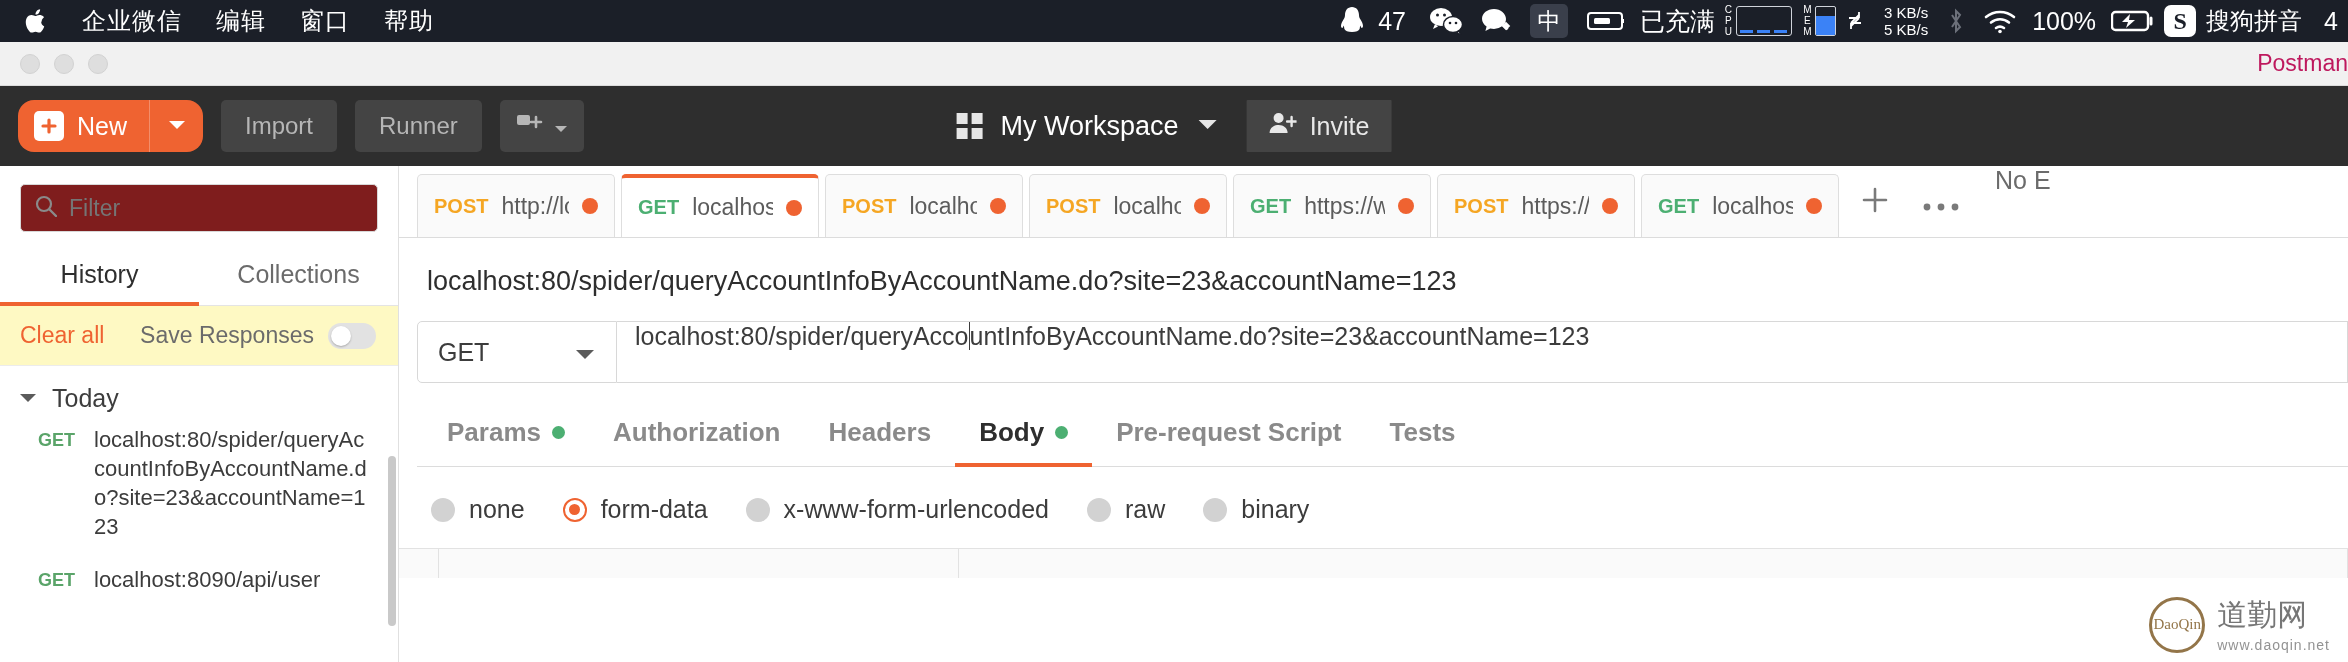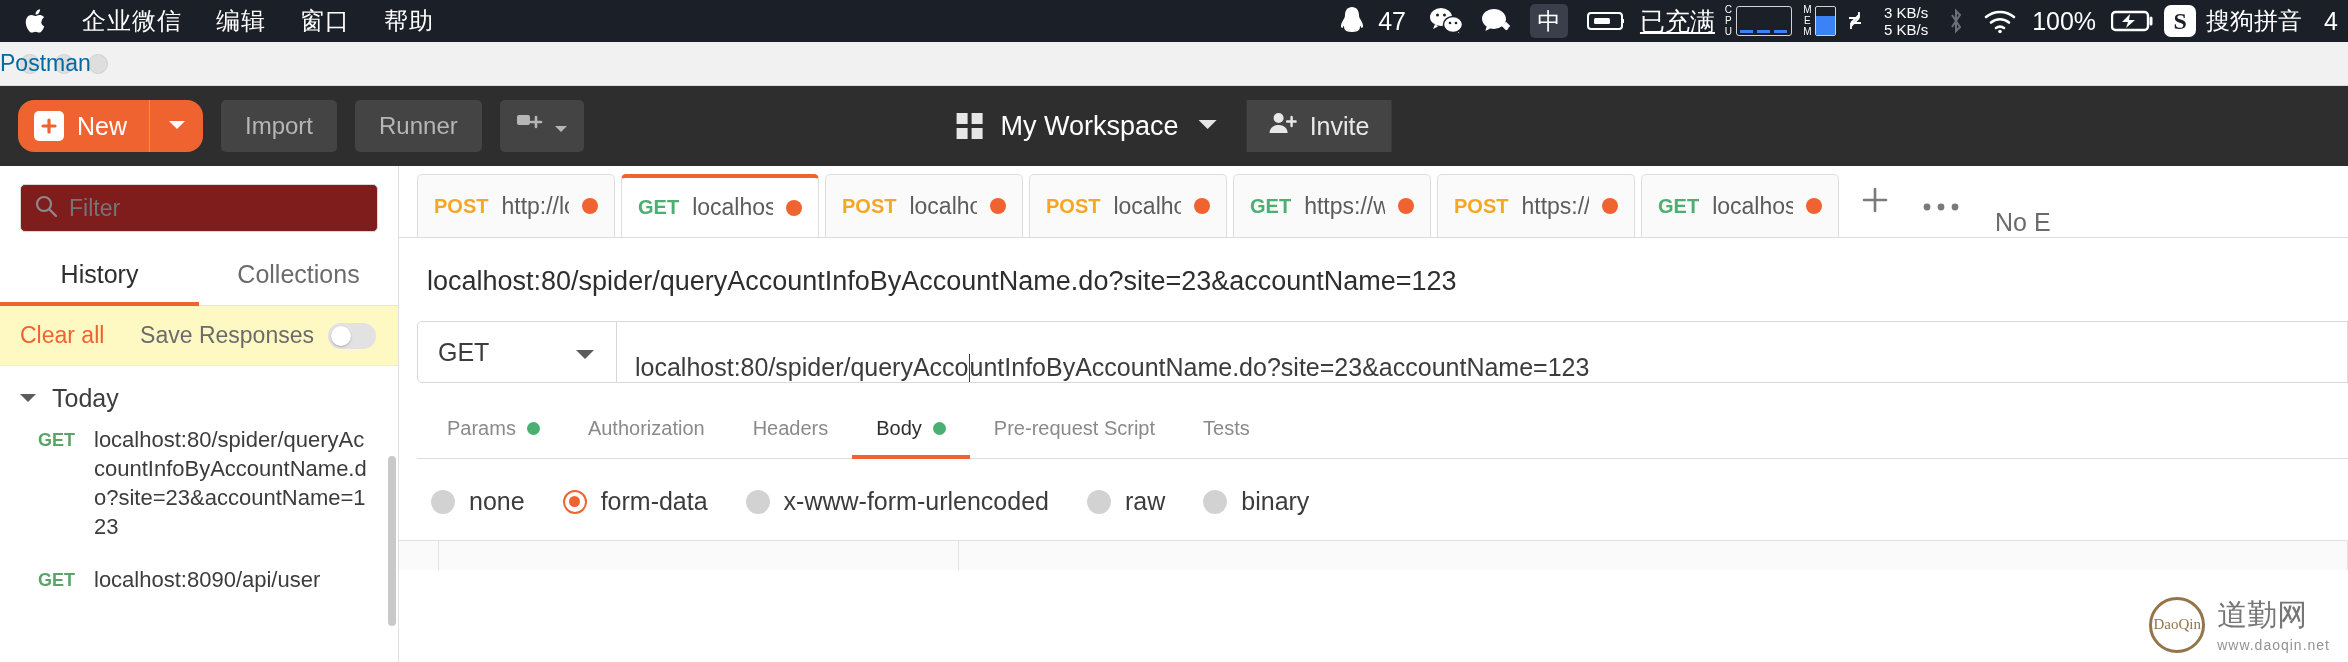--- a/index.html
+++ b/index.html
@@ -25,21 +25,21 @@
     margin-left: auto; display: flex; align-items: center;
     padding-right: 6px; gap: 0;
   }
   .mb-ico { display: flex; align-items: center; justify-content: center; margin: 0 9px; }
   .qq-count { font-size: 25px; margin-left: 4px; margin-right: 14px; }
   .ime-box {
     background: #3a3f4b; border-radius: 5px;
     width: 38px; height: 34px; display: flex; align-items: center; justify-content: center;
     font-size: 23px; margin: 0 10px;
   }
-  .batt-text { font-size: 25px; margin-left: 4px; margin-right: 8px; white-space: nowrap; text-decoration: underline; }
+  .batt-text { font-size: 25px; margin-left: 4px; margin-right: 8px; white-space: nowrap; }
   .cpu-label { font-size: 10px; line-height: 10px; letter-spacing: 0; writing-mode: vertical-rl; text-orientation: upright; margin-right: 3px; height: 34px; display:flex; align-items:center;}
   .cpu-graph { width: 56px; height: 30px; border: 1.5px solid #cfd3da; border-radius: 3px; position: relative; overflow: hidden; }
   .cpu-bar { position: absolute; bottom: 2px; height: 3px; background: #3b82f6; }
   .mem-graph { width: 21px; height: 30px; border: 1.5px solid #cfd3da; border-radius: 2px; position: relative; overflow: hidden; background:#1b1f28; }
   .mem-fill { position: absolute; bottom: 0; left:0; right:0; height: 68%; background: #3b82f6; }
   .net-speed { font-size: 15px; line-height: 17px; text-align: right; margin: 0 10px; white-space: nowrap; }
   .pct { font-size: 25px; margin: 0 6px; }
   .sogou-badge {
     width: 32px; height: 32px; border-radius: 7px; background: #ffffff;
     color: #1b1f28; font-size: 24px; font-weight: bold;
@@ -53,22 +53,22 @@
   .titlebar {
     height: 44px; width: 100%;
     background: #f1f1f1;
     border-bottom: 1px solid #dcdcdc;
     display: flex; align-items: center;
     position: relative;
   }
   .traffic { display: flex; gap: 14px; padding-left: 20px; }
   .tl { width: 20px; height: 20px; border-radius: 50%; background: #dedede; border: 1px solid #d2d2d2; }
   .win-title {
-    position: absolute; left: 0; right: 0; text-align: left;
-    font-size: 23px; color: #0369a1;
+    position: absolute; left: 0; right: 0; text-align: right;
+    font-size: 23px; color: #be185d;
   }
 
   
   .toolbar {
     height: 80px; width: 100%;
     background: #2e2e2e;
     display: flex; align-items: center;
     padding: 0 18px;
     position: relative;
   }
@@ -178,47 +178,48 @@
     position: relative; max-width: 198px;
   }
   .rtab.active { background: #ffffff; border-top: 4px solid #ef6331; padding-top: 0; }
   .rtab .m { font-size: 20px; font-weight: bold; white-space: nowrap; }
   .rtab .m.get { color: #4caf72; }
   .rtab .m.post { color: #f5a623; }
   .rtab .u { font-size: 23px; color: #5c5c5c; white-space: nowrap; overflow: hidden; }
   .dot { width: 16px; height: 16px; border-radius: 50%; background: #ef6331; flex: 0 0 16px; }
   .tab-plus { display: flex; align-items: center; justify-content: center; width: 60px; cursor: pointer; color: #7a7a7a; }
   .tab-dots { display: flex; align-items: center; justify-content: center; width: 72px; cursor: pointer; color: #7a7a7a; font-size: 30px; letter-spacing: 3px; }
-  .no-env { display: flex; align-items: flex-end; color: #6b6b6b; font-size: 25px; padding-left: 18px; white-space: nowrap; }
+  .no-env { display: flex; align-items: flex-start; color: #6b6b6b; font-size: 25px; padding-left: 18px; white-space: nowrap; }
 
   .req-title {
     font-size: 27px; color: #2e2e2e; padding: 28px 0 24px 28px;
     white-space: nowrap; overflow: hidden;
   }
   .url-row { display: flex; align-items: center; padding: 0 0 0 18px; gap: 0; }
   .method-sel {
     width: 200px; height: 62px; border: 1px solid #d8d8d8; border-radius: 5px 0 0 5px;
     display: flex; align-items: center; justify-content: space-between;
     padding: 0 20px; font-size: 25px; color: #3c3c3c; background: #fff; cursor: pointer;
   }
   .url-input {
     flex: 1; height: 62px; border: 1px solid #d8d8d8; border-left: none;
-    display: flex; align-items: flex-end; padding: 0 18px; font-size: 25px; color: #3c3c3c;
+    display: flex; align-items: flex-start; padding: 0 18px; font-size: 25px; color: #3c3c3c;
     background: #fff; min-width: 0; overflow: hidden; white-space: nowrap;
   }
   .caret-line { display: inline-block; width: 1px; height: 28px; background: #3c3c3c; margin: 0 0px; vertical-align: middle; }
 
   .cfg-tabs {
     display: flex; align-items: flex-end; gap: 0;
     border-bottom: 1px solid #dcdcdc; margin: 34px 0 0 18px; padding-left: 6px;
   }
   .cfg-tab {
-    font-size: 20px; color: #8a8a8a; padding: 0 24px 18px 24px;
+    font-size: 26px; color: #8a8a8a; padding: 0 24px 18px 24px;
     display: flex; align-items: center; gap: 11px; cursor: pointer; position: relative;
     white-space: nowrap;
+    font-weight: bold;
   }
   .cfg-tab.active { color: #2e2e2e; }
   .cfg-tab.active::after {
     content: ""; position: absolute; left: 0; right: 0; bottom: -1px; height: 4px; background: #ef6331;
   }
   .gdot { width: 13px; height: 13px; border-radius: 50%; background: #4caf72; }
 
   .body-types { display: flex; align-items: center; gap: 0; padding: 28px 0 0 32px; }
   .radio-opt { display: flex; align-items: center; gap: 14px; margin-right: 38px; cursor: pointer; white-space: nowrap; }
   .radio {

